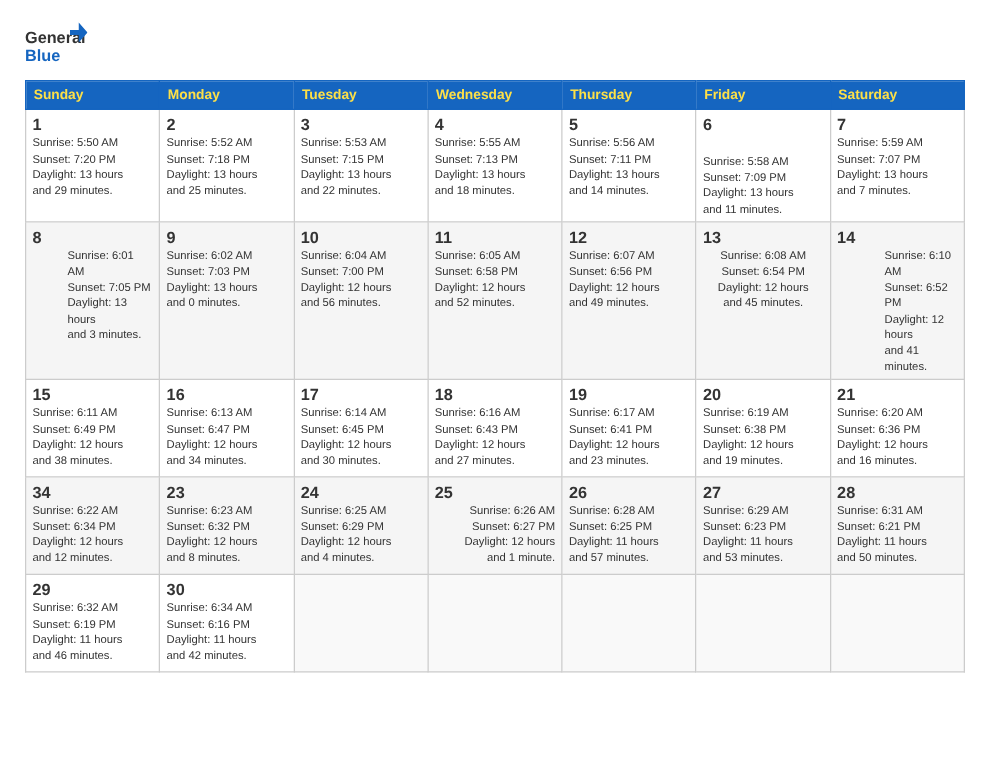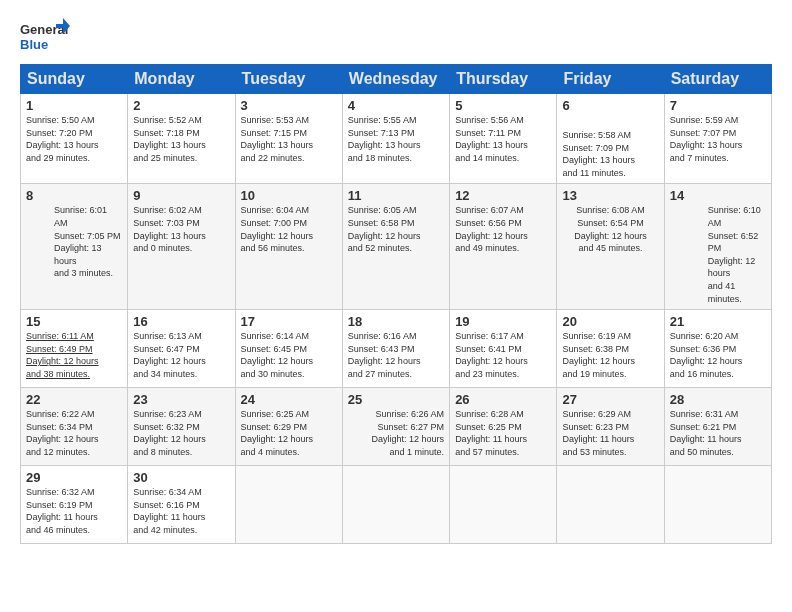--- a/index.html
+++ b/index.html
@@ -38,24 +38,24 @@
       font-size: 15px;
       color: #555;
     }
     .calendar-table {
       width: 100%;
       border-collapse: collapse;
       table-layout: fixed;
     }
     .calendar-table th {
       background-color: #1565c0;
-      color: #e5e5e5;
+      color: #fde047;
       text-align: left;
       padding: 5px 6px;
-      font-size: 16px;
+      font-size: 11px;
       font-weight: bold;
       border: 1px solid #1565c0;
     }
     .calendar-table td {
       vertical-align: top;
       padding: 4px 5px;
       font-size: 9.5px;
       color: #333;
       border: 1px solid #ccc;
       height: 78px;
@@ -215,21 +215,21 @@
             <span class="day-num">14</span>
             <div class="day-info" style="white-space: pre-line; margin-left: 38px;">Sunrise: 6:10 AM
 Sunset: 6:52 PM
 Daylight: 12 hours
 and 41 minutes.</div>
           </td>
         </tr>
         <tr>
           <td>
             <span class="day-num">15</span>
-            <div class="day-info" style="white-space: pre-line; text-decoration: underline;">Sunrise: 6:11 AM
+            <div class="day-info" style="white-space: pre-line;">Sunrise: 6:11 AM
 Sunset: 6:49 PM
 Daylight: 12 hours
 and 38 minutes.</div>
           </td>
           <td>
             <span class="day-num">16</span>
             <div class="day-info" style="white-space: pre-line;">Sunrise: 6:13 AM
 Sunset: 6:47 PM
 Daylight: 12 hours
 and 34 minutes.</div>
@@ -265,21 +265,21 @@
           <td>
             <span class="day-num">21</span>
             <div class="day-info" style="white-space: pre-line;">Sunrise: 6:20 AM
 Sunset: 6:36 PM
 Daylight: 12 hours
 and 16 minutes.</div>
           </td>
         </tr>
         <tr>
           <td>
-            <span class="day-num">22</span>
+            <span class="day-num">34</span>
             <div class="day-info" style="white-space: pre-line;">Sunrise: 6:22 AM
 Sunset: 6:34 PM
 Daylight: 12 hours
 and 12 minutes.</div>
           </td>
           <td>
             <span class="day-num">23</span>
             <div class="day-info" style="white-space: pre-line;">Sunrise: 6:23 AM
 Sunset: 6:32 PM
 Daylight: 12 hours

